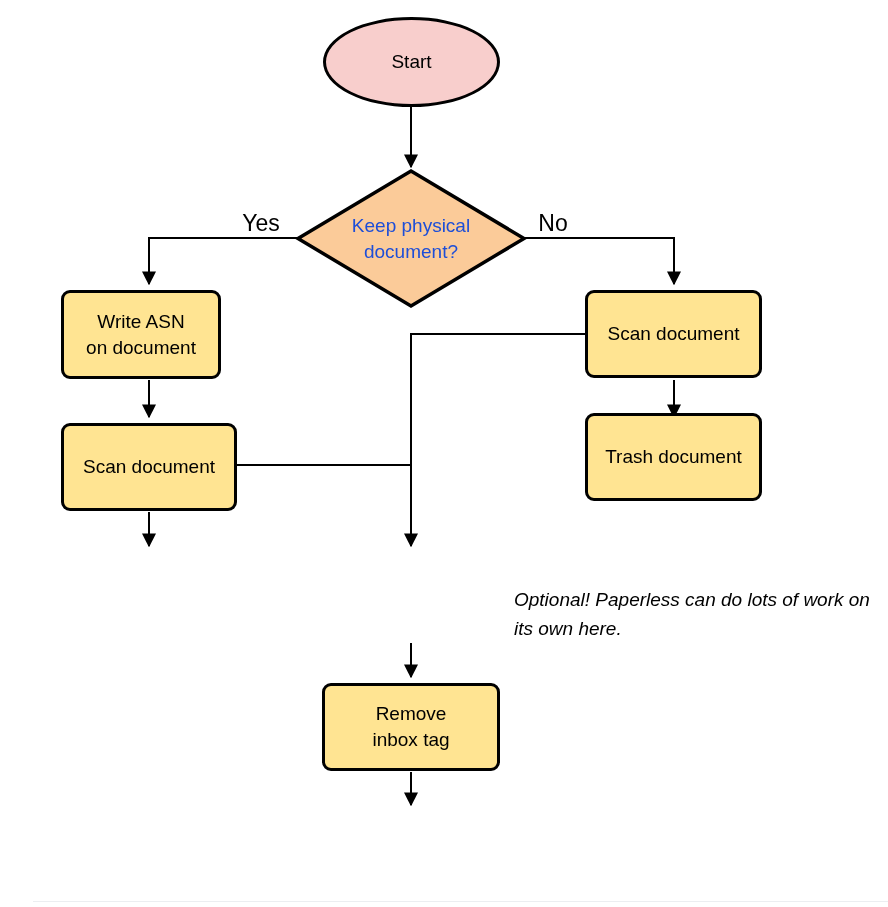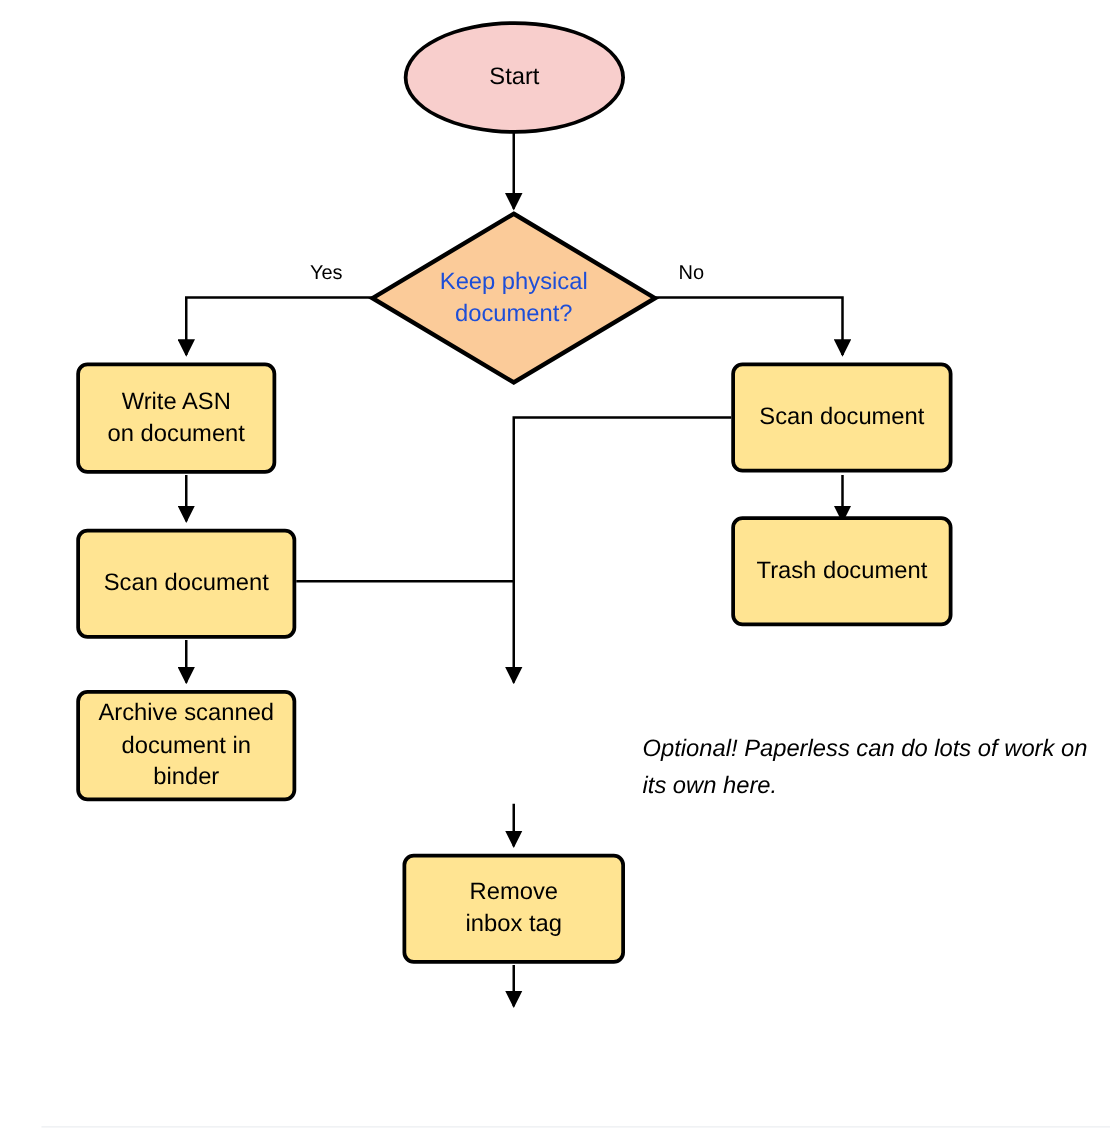--- a/index.html
+++ b/index.html
@@ -22,21 +22,21 @@
   }
   .process{background:#ffe492;border-radius:9px;}
   .terminal{background:#f8cecc;border-radius:50%;border-width:3.5px;}
   .label{white-space:pre-line;}
   .decision-text{
     position:absolute;left:265px;top:171px;width:226px;height:135px;
     display:flex;align-items:center;justify-content:center;
     text-align:center;font-size:19px;line-height:1.35;color:#1d4ed8;
   }
   .edge-label{
-    position:absolute;font-size:16px;color:#000;text-align:center;
+    position:absolute;font-size:23px;color:#000;text-align:center;
   }
   .note{
     position:absolute;left:481px;top:586px;width:412px;
     font-style:italic;font-size:19px;line-height:1.5;color:#000;
     white-space:pre-line;
   }
   .bottom-rule{
     position:absolute;left:0;top:901px;width:888px;height:1px;
     background:#eceef1;
   }
@@ -81,25 +81,20 @@
 
   <div class="node process" style="left:28px;top:290px;width:160px;height:89px;">
     <span class="label">Write ASN
 on document</span>
   </div>
 
   <div class="node process" style="left:28px;top:423px;width:176px;height:88px;">
     <span class="label">Scan document</span>
   </div>
 
-  <div class="node process" style="left:28px;top:552px;width:176px;height:89px;">
-    <span class="label">Archive scanned
-document in
-binder</span>
-  </div>
 
   <div class="node process" style="left:552px;top:290px;width:177px;height:88px;">
     <span class="label">Scan document</span>
   </div>
 
   <div class="node process" style="left:552px;top:413px;width:177px;height:88px;">
     <span class="label">Trash document</span>
   </div>
 
 

